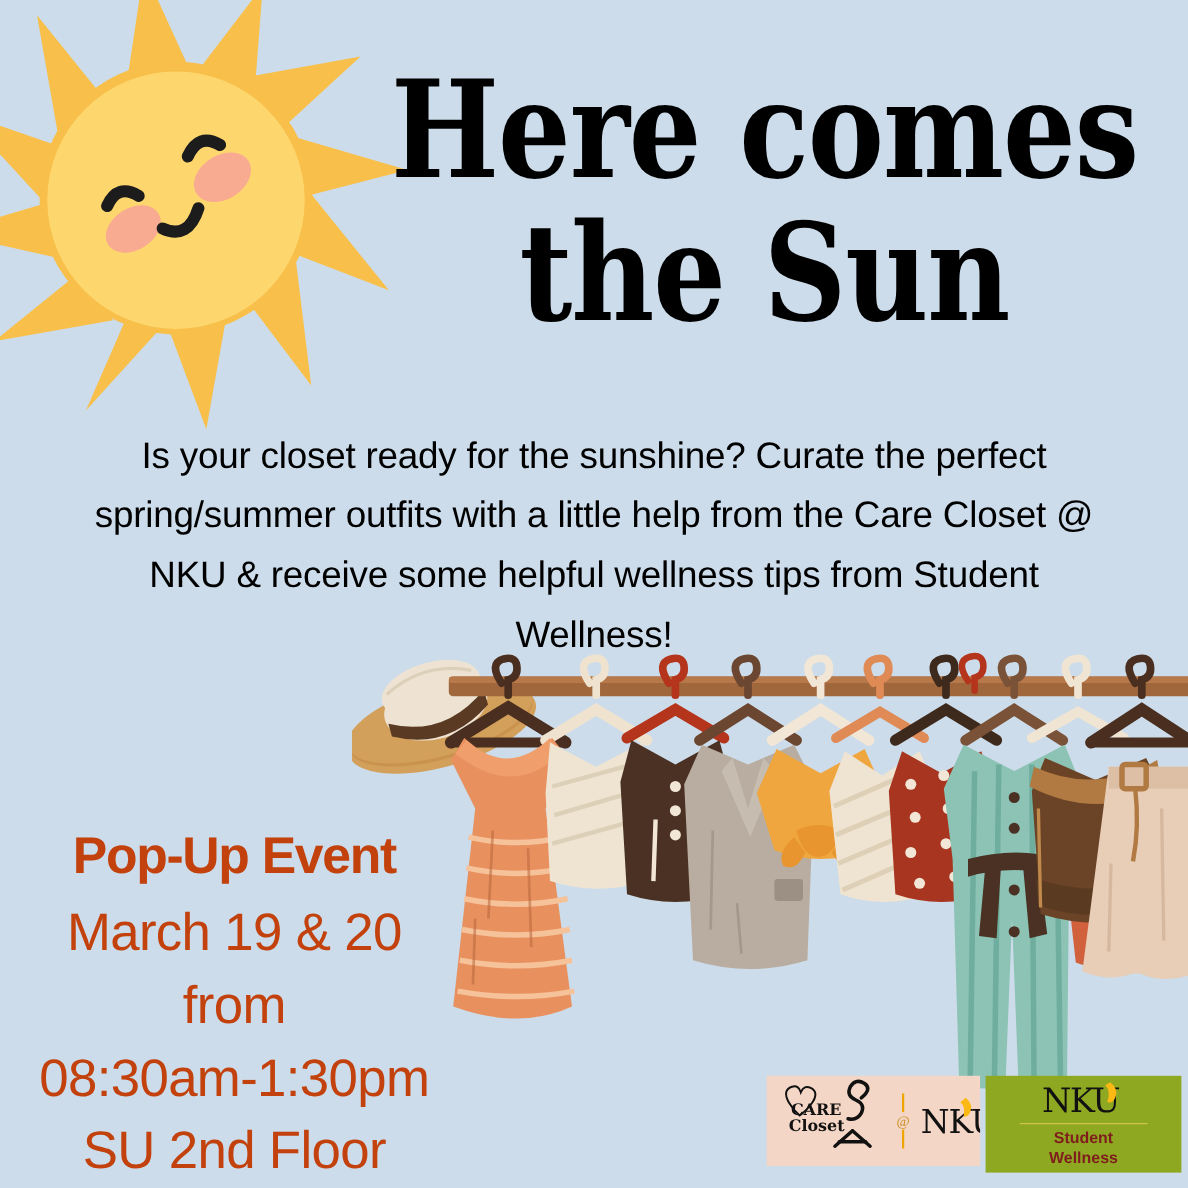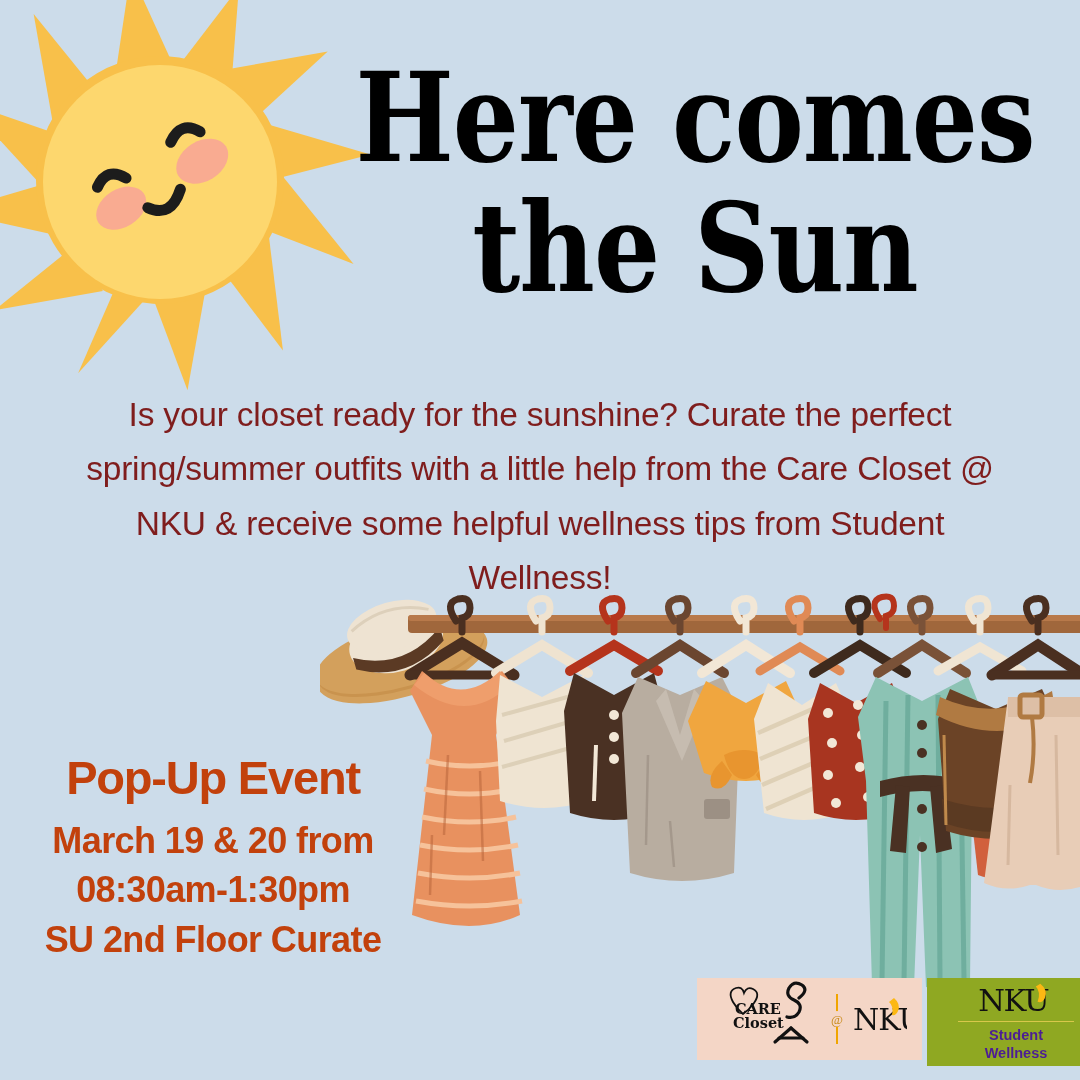--- a/index.html
+++ b/index.html
@@ -49,21 +49,21 @@
 
   
   #body-paragraph {
     position: absolute;
     left: 62px;
     top: 388px;
     width: 956px;
     text-align: center;
     font-size: 33.5px;
     line-height: 1.62;
-    color: #7f1d1d;
+    color: #000000;
     font-weight: 400;
     letter-spacing: -0.2px;
   }
 
   
   #clothing-rack {
     position: absolute;
     left: 320px;
     top: 585px;
     width: 770px;
@@ -80,37 +80,37 @@
     color: #c2410c;
   }
   #event-heading {
     font-size: 47px;
     font-weight: 700;
     letter-spacing: -1.2px;
     line-height: 1.1;
     margin-bottom: 12px;
   }
   .event-line {
-    font-size: 36px;
-    font-weight: 700;
+    font-size: 48px;
+    font-weight: 400;
     line-height: 1.38;
     letter-spacing: -0.6px;
   }
 
   
   #logo-strip {
     position: absolute;
     left: 697px;
     top: 978px;
     display: flex;
     align-items: stretch;
     gap: 5px;
   }
   #care-closet-logo-box {
-    width: 225px;
+    width: 194px;
     height: 82px;
     background: #f4d6c6;
     display: flex;
     align-items: center;
     justify-content: center;
   }
   #student-wellness-logo-box {
     width: 178px;
     height: 88px;
     background: #8fa822;
@@ -121,21 +121,21 @@
   }
   .sw-divider {
     width: 116px;
     height: 1.5px;
     background: #d8c84a;
     margin: 3px 0 5px 0;
   }
   #sw-label {
     font-size: 14.5px;
     font-weight: 700;
-    color: #4c1d95;
+    color: #7f1d1d;
     text-align: center;
     line-height: 1.22;
     white-space: pre-line;
   }
 </style>
 </head>
 <body>
 
 <div id="poster">
 

